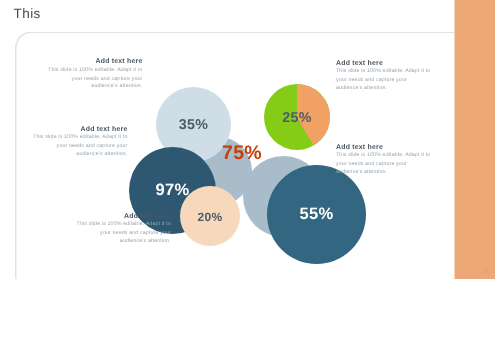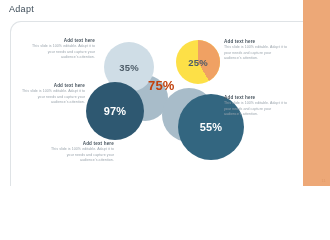--- a/index.html
+++ b/index.html
@@ -45,21 +45,21 @@
     width:293px;height:165px;
     background:#ffffff;
     border:0.7px solid #dfe3e6;
     border-right:none;border-bottom:none;
     border-top-left-radius:11px;
     box-sizing:border-box;
   }
   
   .stage{
     position:absolute;
-    left:0;top:0;width:282px;height:186px;
+    left:0;top:16px;width:282px;height:186px;
     pointer-events:none;
   }
   .circle{
     position:absolute;
     border-radius:50%;
     display:flex;
     align-items:center;
     justify-content:center;
     pointer-events:auto;
   }
@@ -70,21 +70,21 @@
     user-select:none;
   }
   
   .c35{
     left:104px;top:42px;width:50px;height:50px;
     background:#cfdde6;
   }
   .c35 .pct{color:#4d5c68;}
   .c25{
     left:176px;top:40px;width:44px;height:44px;
-    background:#fde047;
+    background:#84cc16;
   }
   .c25 .pct{color:#4d5c68;}
   .c25-wedge{
     position:absolute;inset:0;border-radius:50%;
     background:
       conic-gradient(from 0deg,
         #f0a163 0deg 150deg,
         transparent 150deg 360deg);
   }
   .c45{
@@ -145,21 +145,21 @@
   .tb2{left:224px;top:39px;}
   .tb3{left:21px;top:83px;}
   .tb4{left:224px;top:95px;}
   .tb5{left:50px;top:141px;}
 </style>
 </head>
 <body>
 
 <div id="slide">
 
-  <div class="title">Adapt</div>
+  <div class="title">This</div>
 
   <div class="card"></div>
 
   <div class="orange-bar">
     <div class="page-num">11</div>
   </div>
 
   <div class="stage">
 
     <div class="circle cmid"></div>
@@ -170,20 +170,23 @@
 
     <div class="circle c25">
       <div class="c25-wedge"></div>
       <span class="pct" style="position:relative;z-index:2;">25%</span>
     </div>
 
     <div class="circle c45">
       <span class="pct">97%</span>
     </div>
 
+    <div class="circle c20">
+      <span class="pct">20%</span>
+    </div>
 
     <div class="circle c55-light"></div>
 
     <div class="circle c55">
       <span class="pct">55%</span>
     </div>
 
     <div class="center-75">75%</div>
   </div>
 

